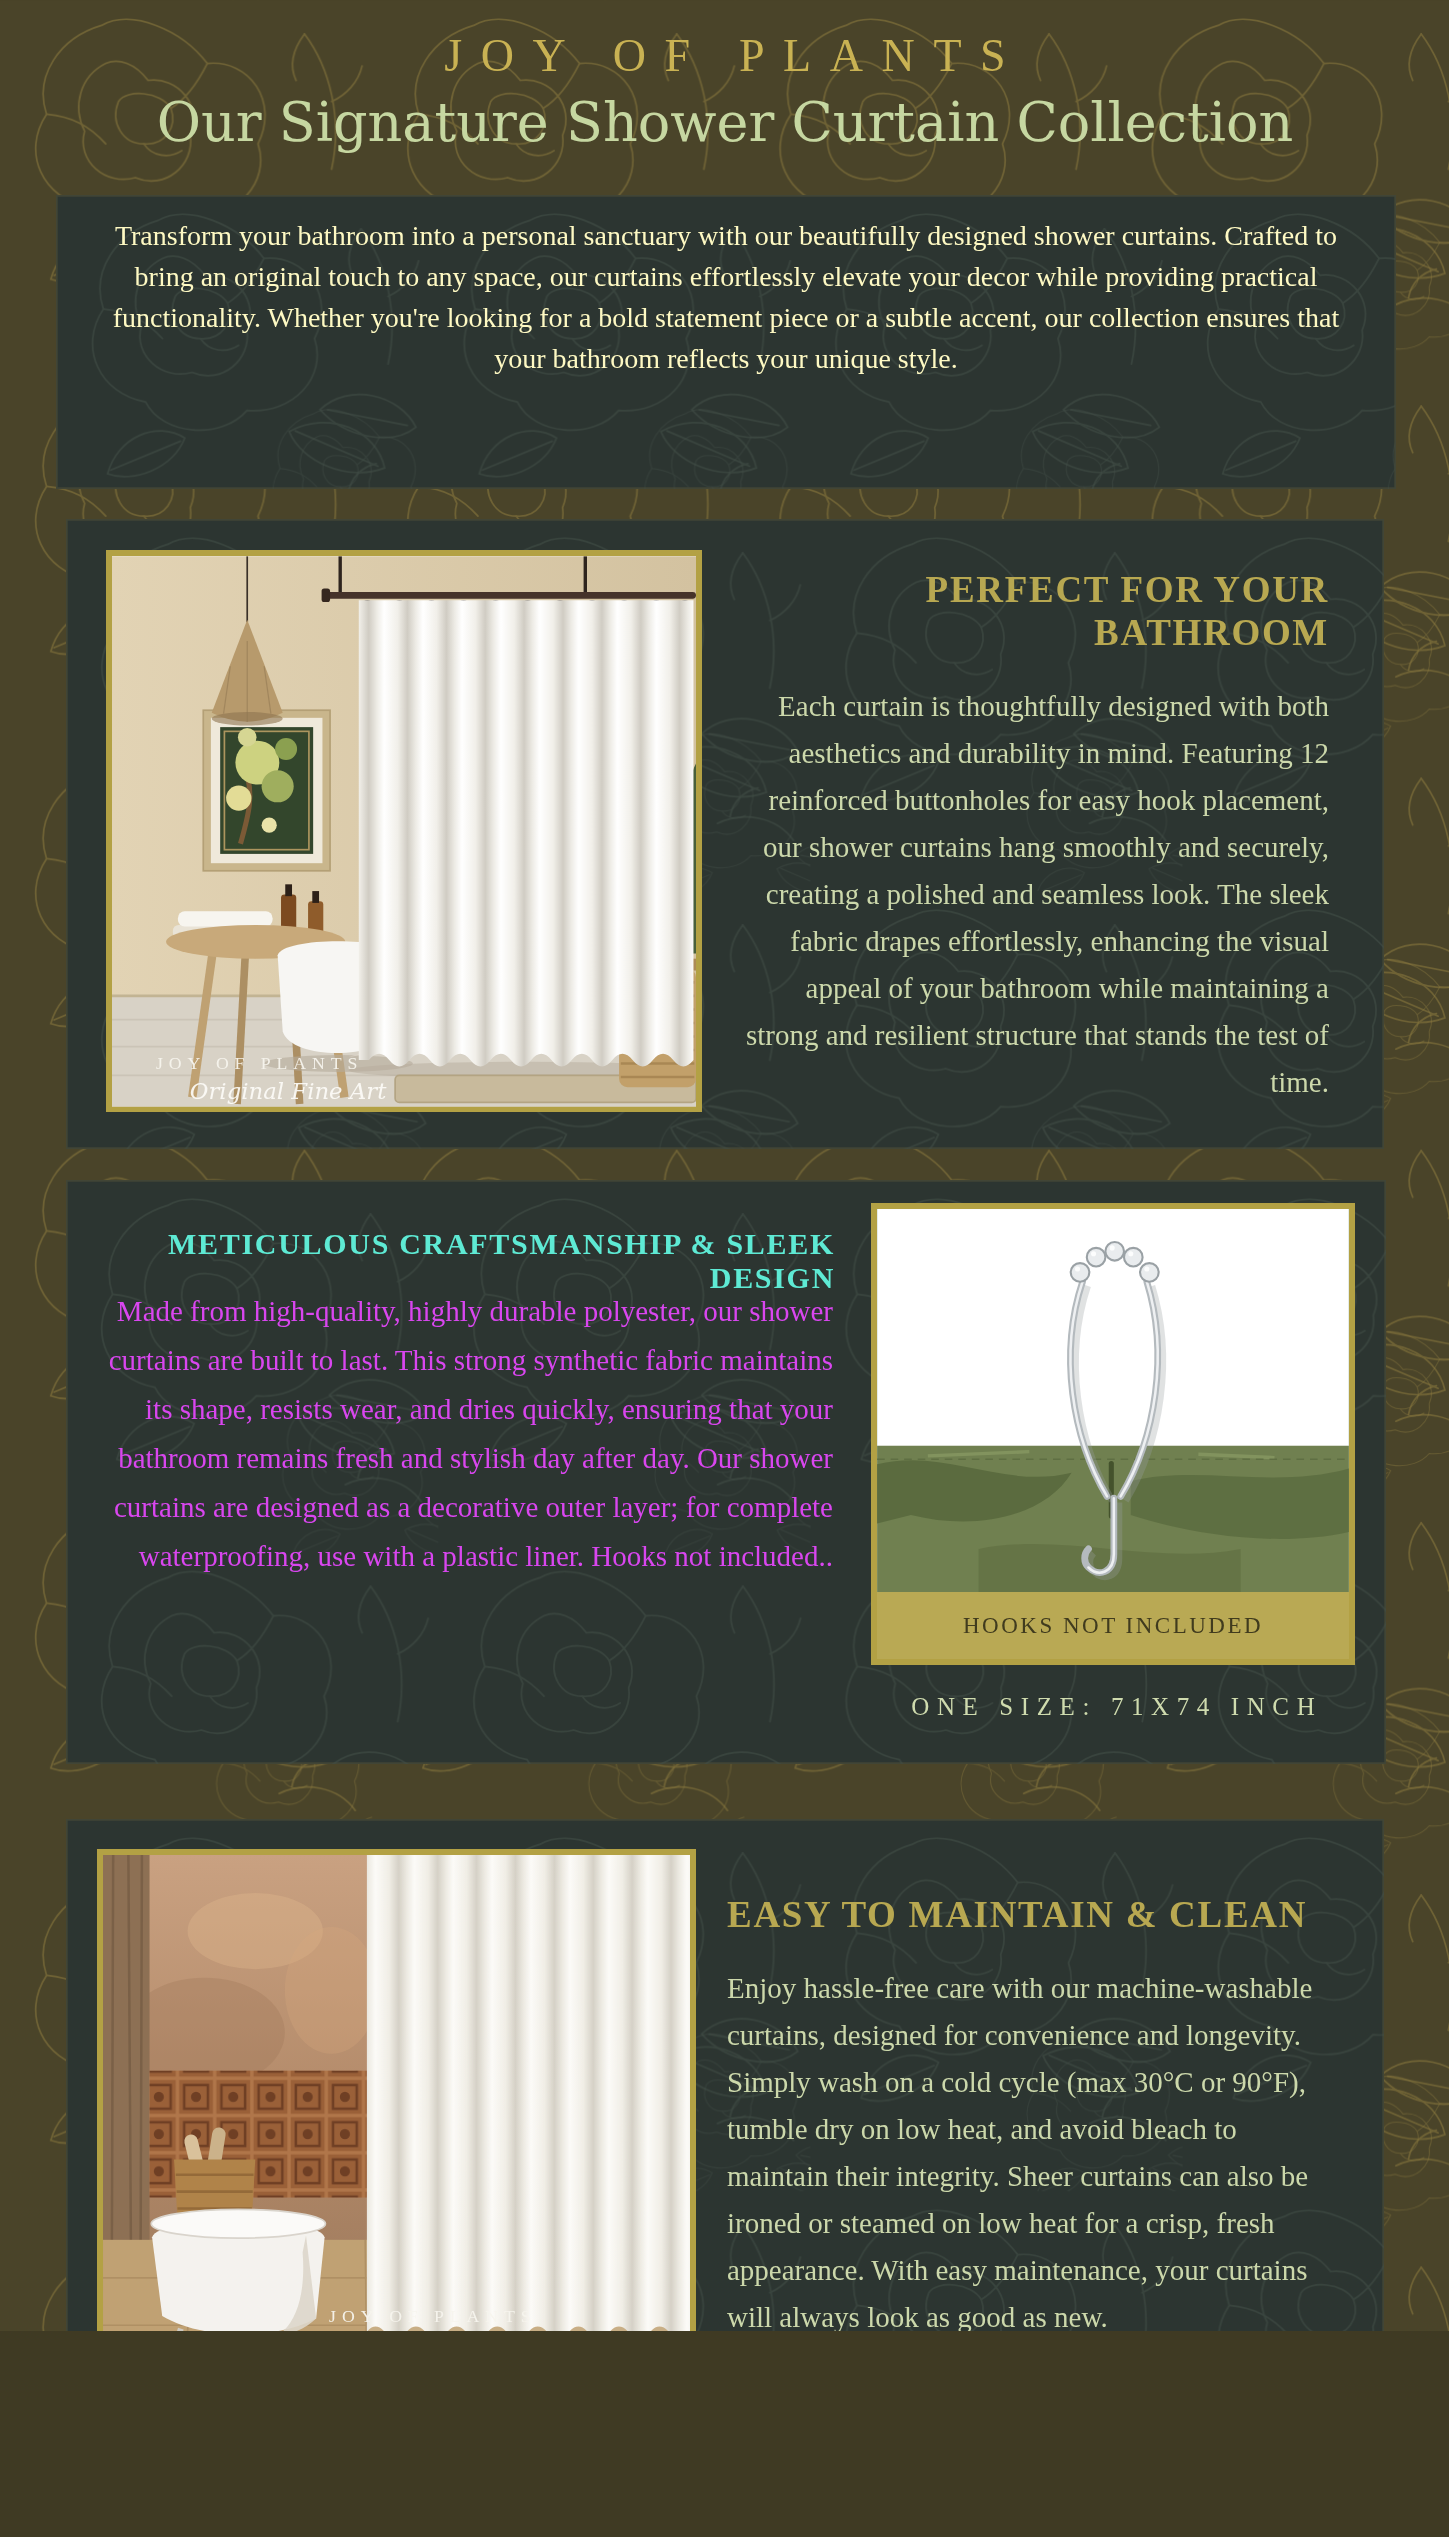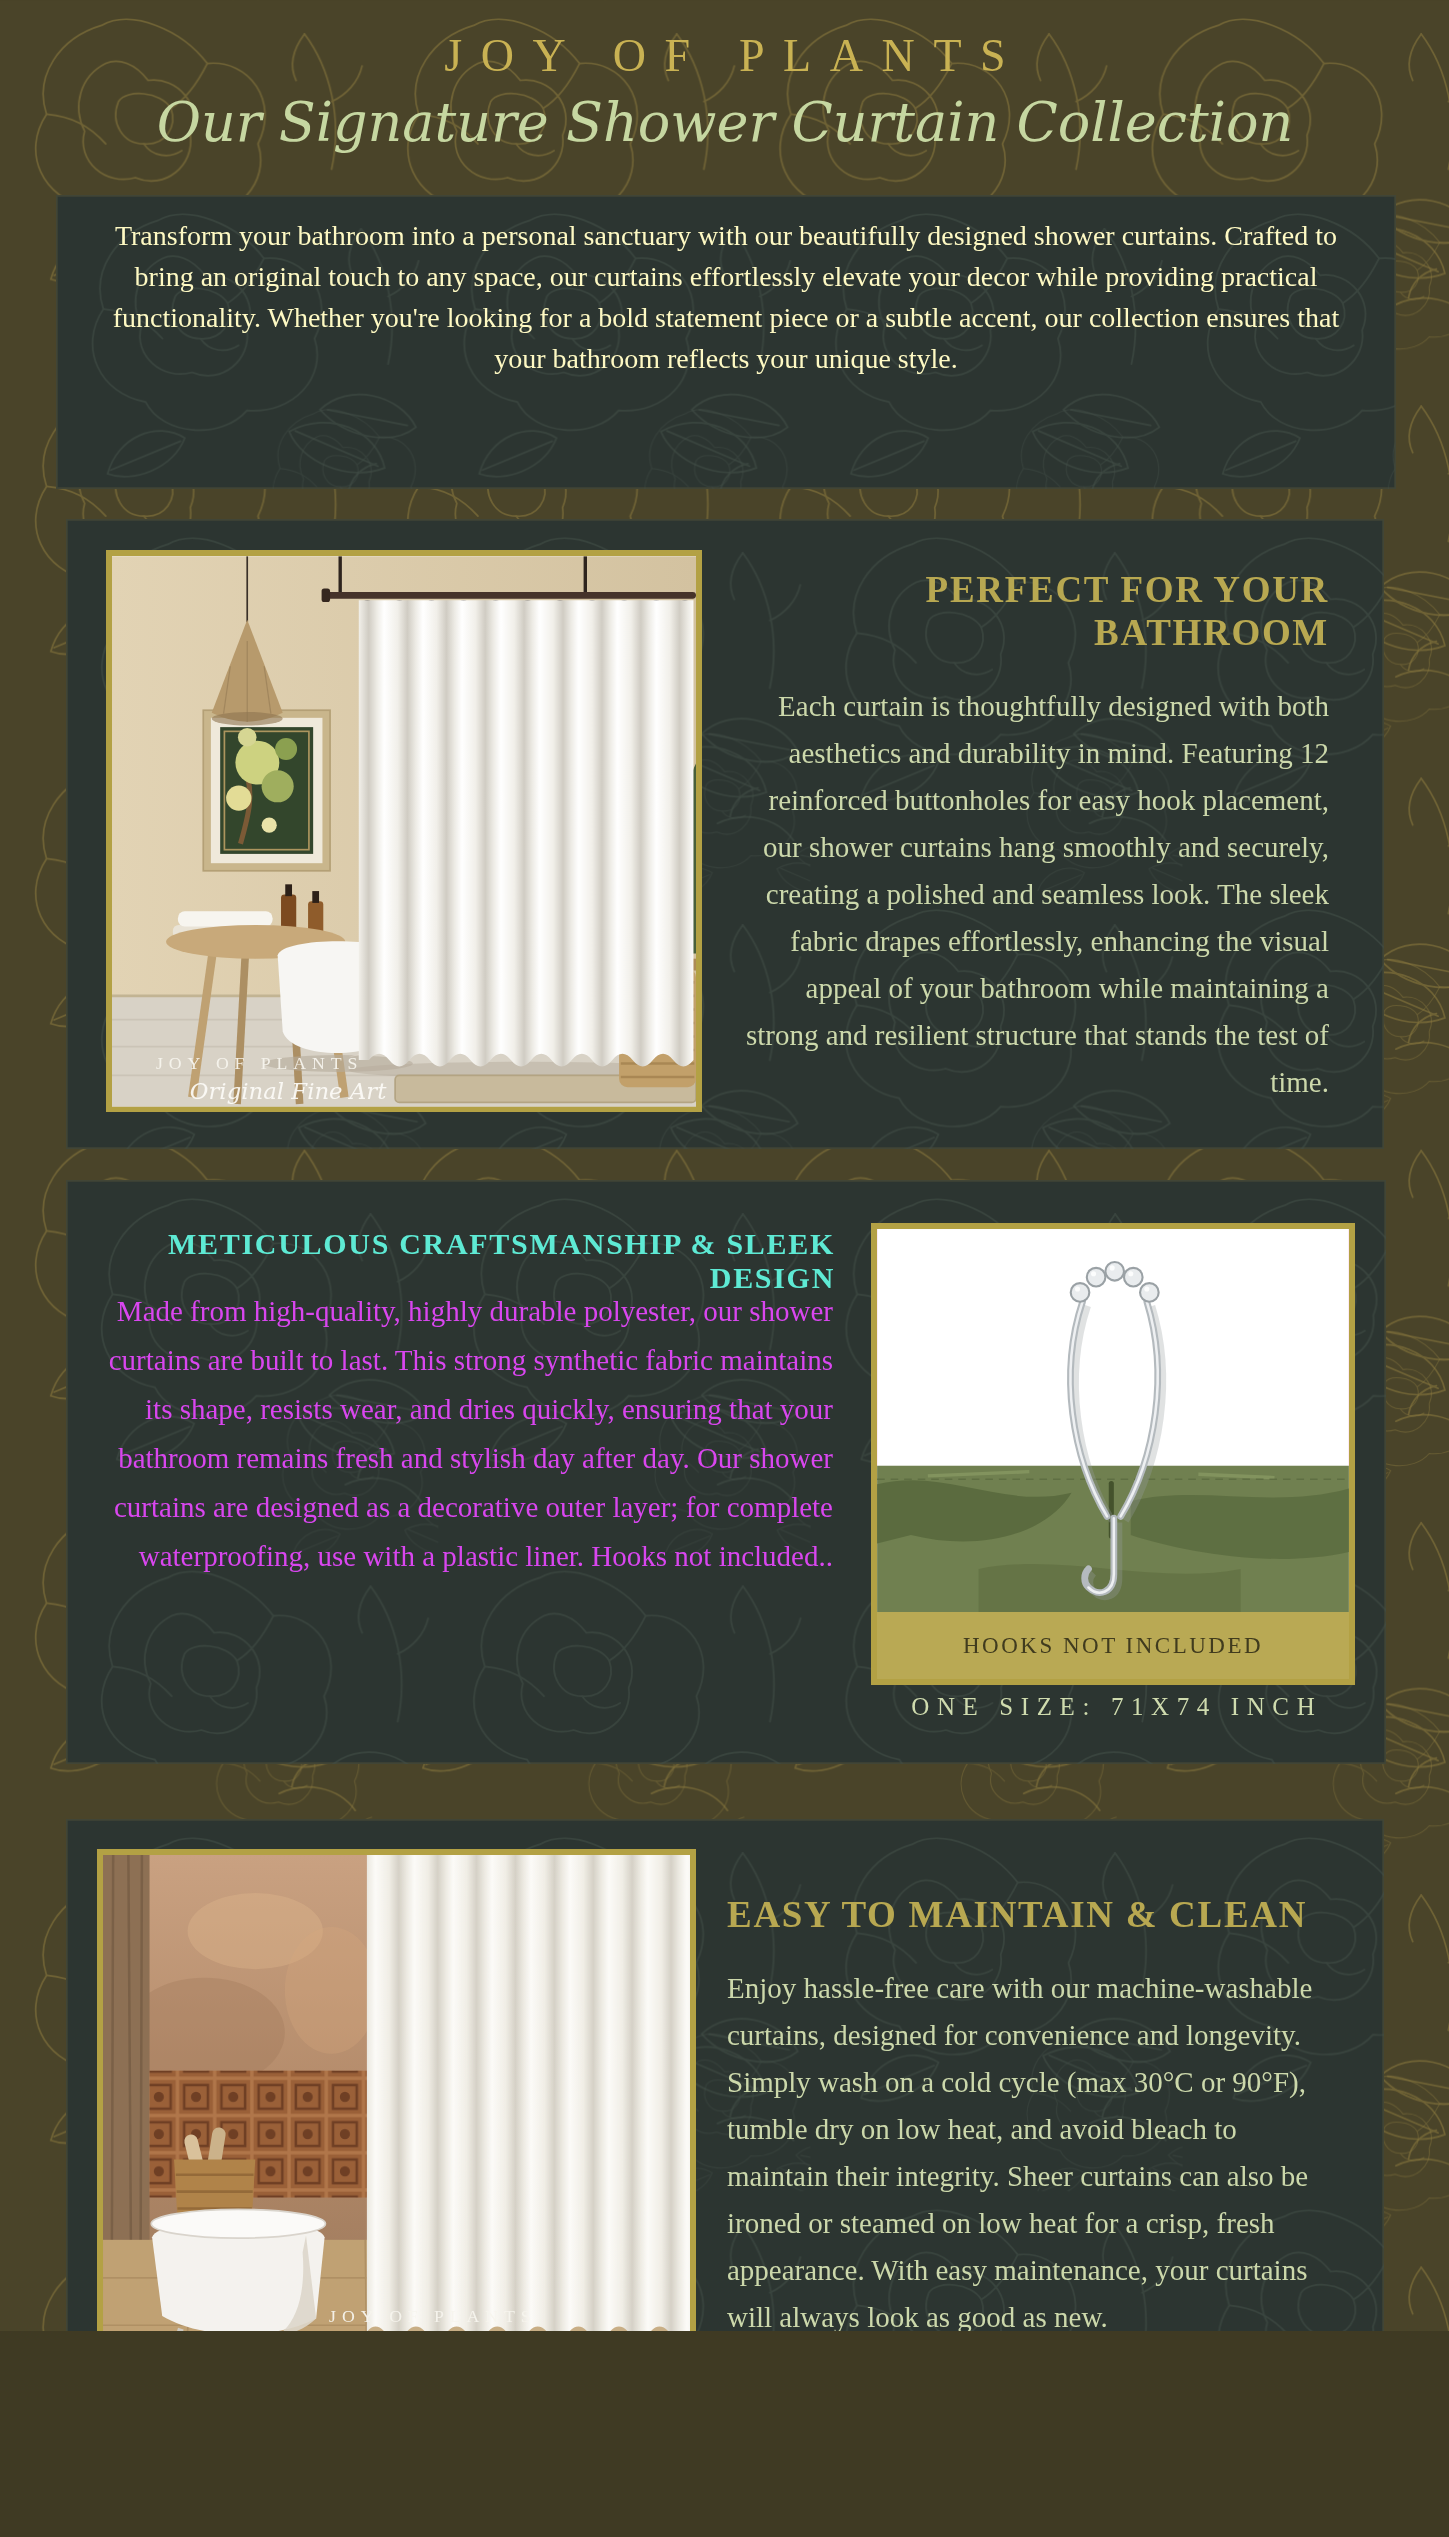--- a/index.html
+++ b/index.html
@@ -6,42 +6,42 @@
   body{background:#3f3a23;font-family:"Liberation Serif","DejaVu Serif",serif;}
   .page{position:relative;width:1450px;height:2331px;margin:0 auto;background:#4a4429;overflow:hidden;}
   .bg-svg{position:absolute;inset:0;z-index:0;}
   .defs-svg{position:absolute;width:0;height:0;}
   
   .panel{position:absolute;background:#2c3531;box-shadow:inset 0 0 0 1.7px rgba(160,146,78,.18);z-index:1;overflow:hidden;}
   .panel-pattern{position:absolute;inset:0;z-index:0;}
   .panel > .content{position:relative;z-index:1;height:100%;}
   
   .brand-top{position:absolute;top:29px;left:0;width:100%;text-align:center;font-size:46px;letter-spacing:18.6px;text-indent:18.6px;color:#c9b253;z-index:2;}
-  .subtitle{position:absolute;top:91px;left:0;width:100%;text-align:center;font-style:italic;font-size:54px;color:#c6d7a1;z-index:2;font-family:"DejaVu Serif",serif;}
+  .subtitle{position:absolute;top:91px;left:0;width:100%;text-align:center;font-size:54px;color:#c6d7a1;z-index:2;font-family:"DejaVu Serif",serif;}
   
   .intro-panel{left:56px;top:195px;width:1340px;height:294px;}
   .intro-heading{padding-top:32px;text-align:center;font-size:44px;letter-spacing:13.5px;text-indent:13.5px;color:#c6b75f;font-weight:400;}
   .intro-body{margin:20px auto 0;width:1252px;text-align:center;font-size:28px;line-height:41px;color:#fef9c3;}
   
   .panel-2{left:66px;top:519px;width:1318px;height:630px;}
   .panel-3{left:66px;top:1180px;width:1320px;height:584px;}
   .panel-4{left:66px;top:1819px;width:1318px;height:588px;}
   .photo-frame{position:absolute;border:6px solid #b3a144;box-sizing:border-box;background:#ece7db;z-index:2;}
   .photo-frame svg{display:block;}
   .f1{left:40px;top:31px;width:596px;height:562px;}
   .f3{left:31px;top:30px;width:599px;height:533px;}
   .col-right{position:absolute;left:661px;width:602px;z-index:2;}
   .col-right.c2{top:49px;text-align:right;}
   .col-right.c4{top:74px;}
   .sec-heading{font-size:37px;letter-spacing:1.7px;color:#b8a851;font-weight:700;}
   .sec-body{margin-top:29px;font-size:29px;line-height:47px;color:#ccd8ab;}
   
   .craft-heading{position:absolute;left:25px;top:47px;width:744px;text-align:right;font-size:30px;letter-spacing:1.7px;color:#5eead4;font-weight:700;z-index:2;}
   .craft-body{position:absolute;left:34px;top:107px;width:733px;text-align:right;font-size:29px;line-height:49px;color:#d946ef;z-index:2;}
-  .hook-frame{position:absolute;left:805px;top:23px;width:484px;height:462px;border:6px solid #b3a144;box-sizing:border-box;background:#ec4899;z-index:2;margin-top:20px;}
+  .hook-frame{position:absolute;left:805px;top:23px;width:484px;height:462px;border:6px solid #b3a144;box-sizing:border-box;background:#14532d;z-index:2;}
   .hook-img{position:relative;width:472px;height:383px;}
   .hook-caption{width:472px;height:67px;background:#b9a954;display:flex;align-items:center;justify-content:center;font-size:23px;letter-spacing:2.5px;color:#403b1e;}
   .size-label{position:absolute;left:805px;top:513px;width:484px;text-align:center;font-size:25px;letter-spacing:7.6px;text-indent:7.6px;color:#cfdbae;z-index:2;}
   
   .brand-bottom{position:absolute;top:2450px;left:0;width:100%;text-align:center;font-size:49px;letter-spacing:15px;text-indent:15px;color:#b29c45;z-index:2;}
 </style>
 </head>
 <body>
 
 <div class="page">

